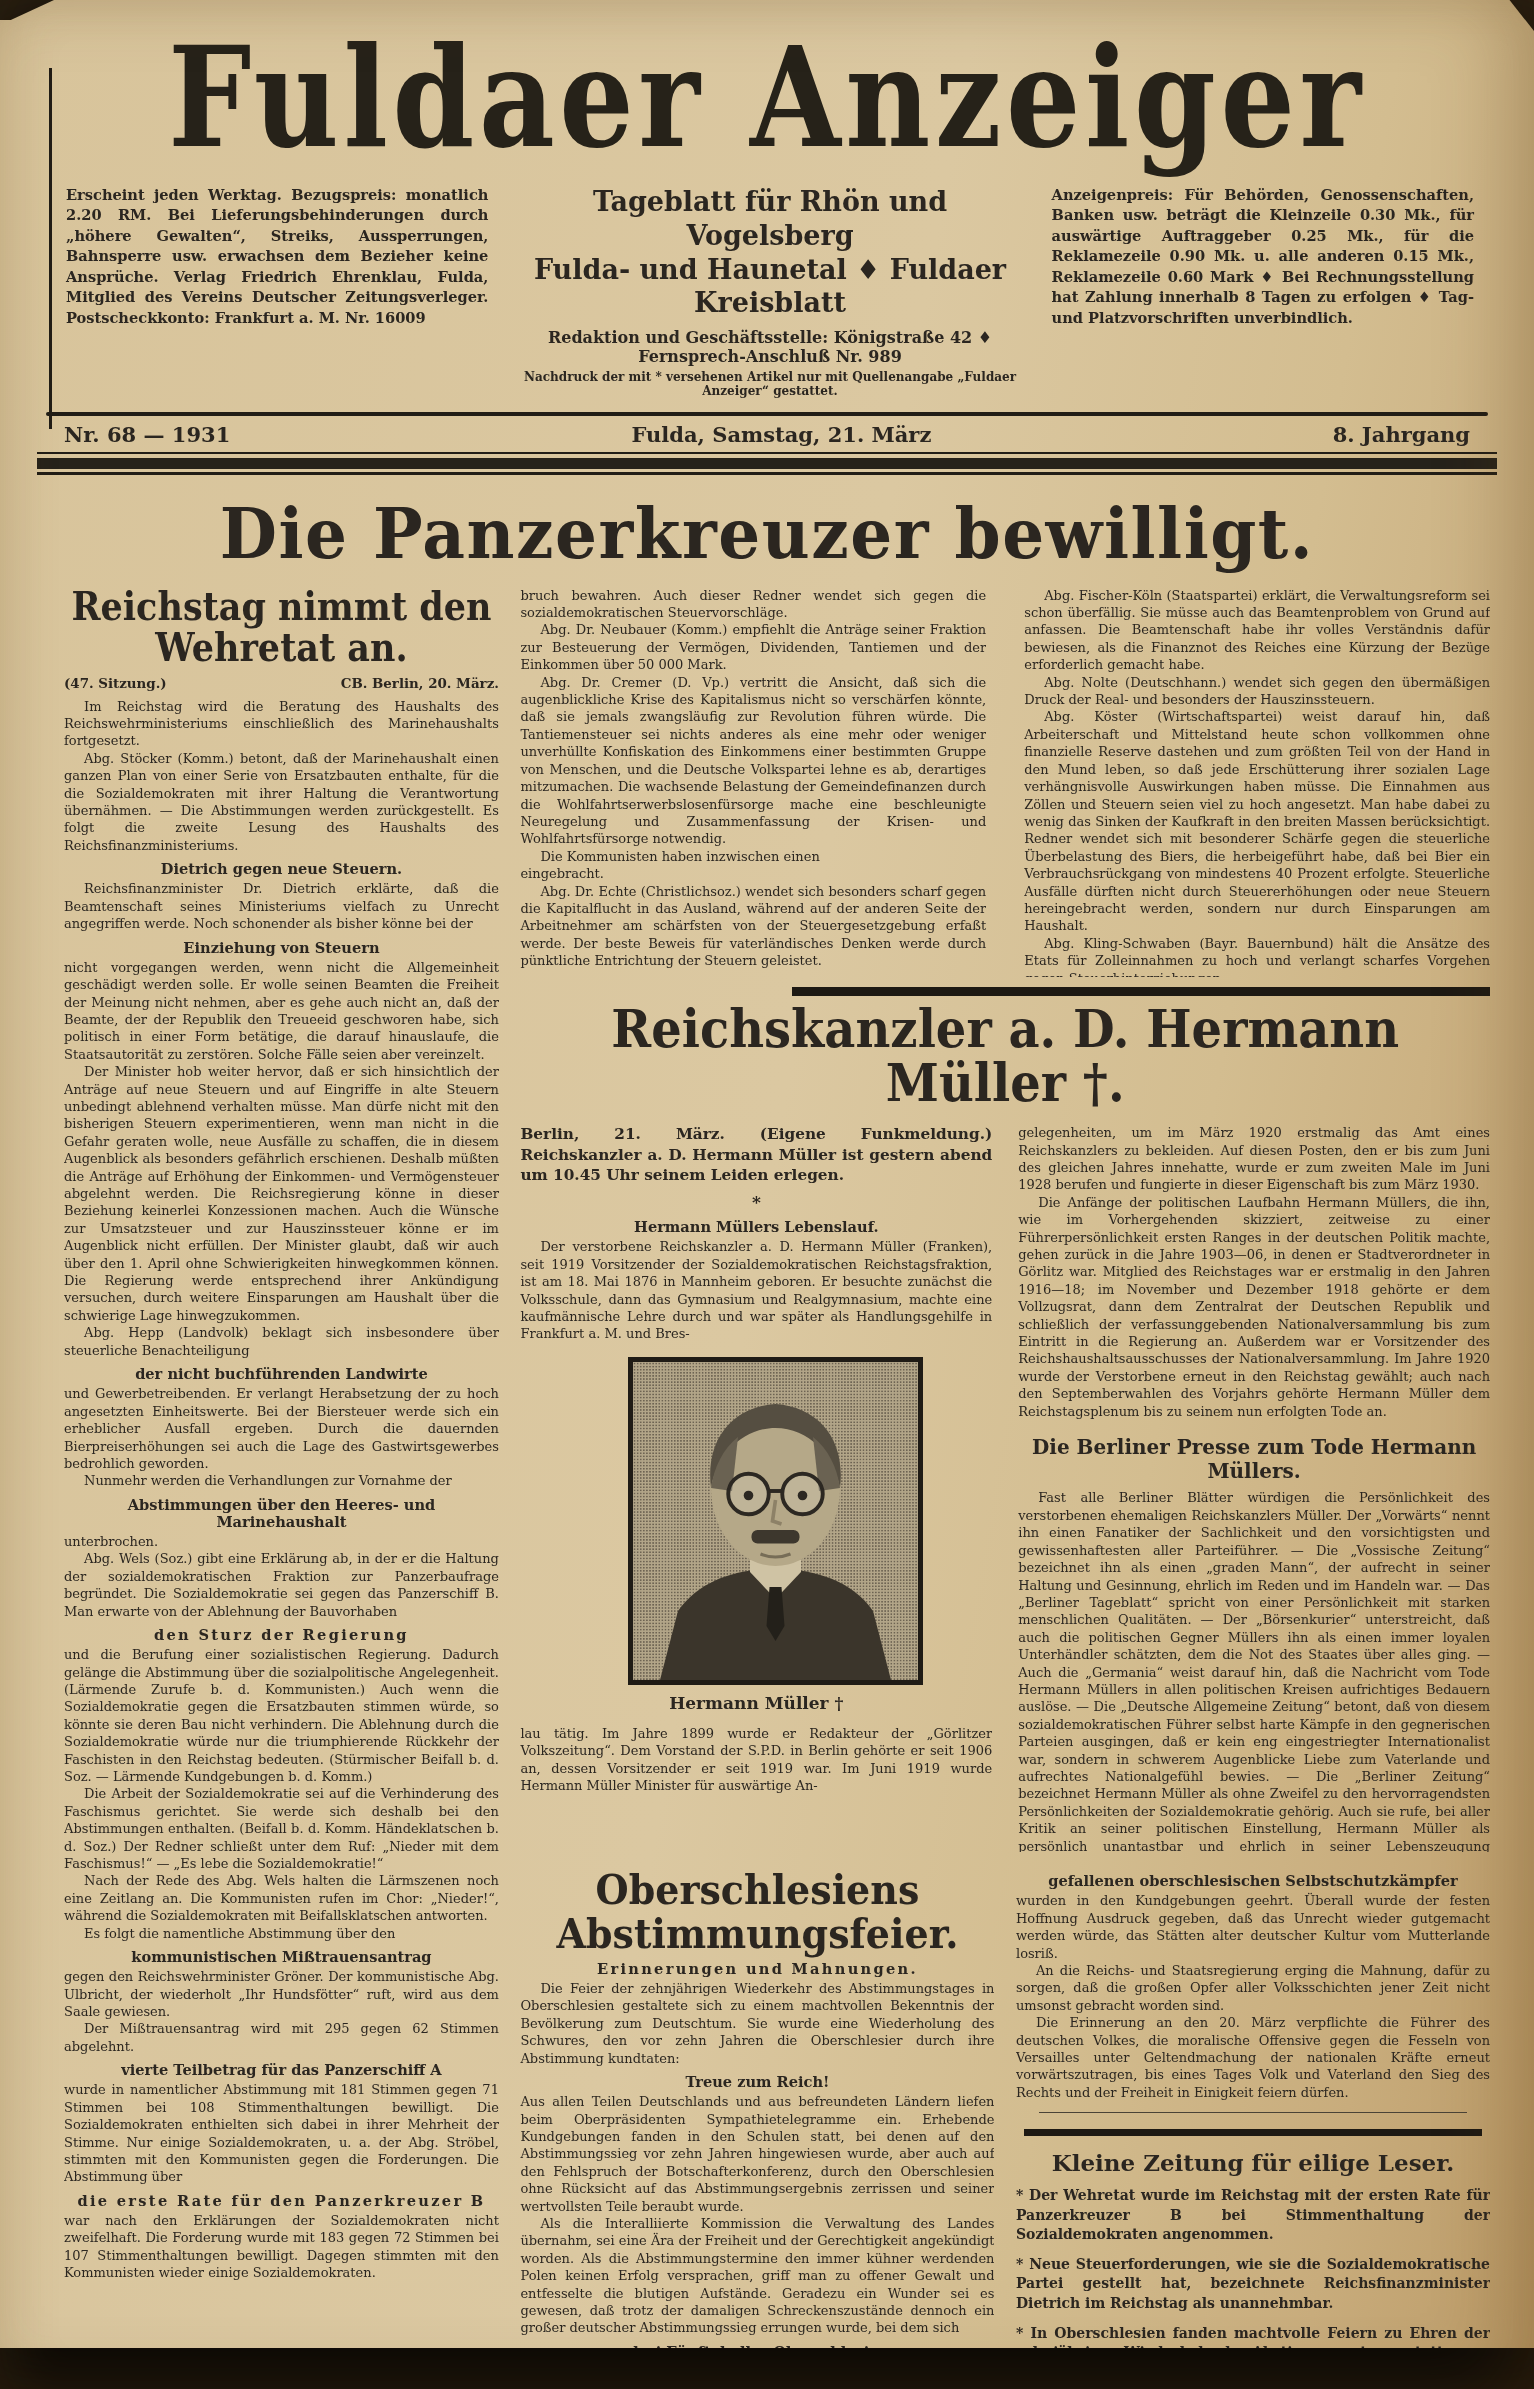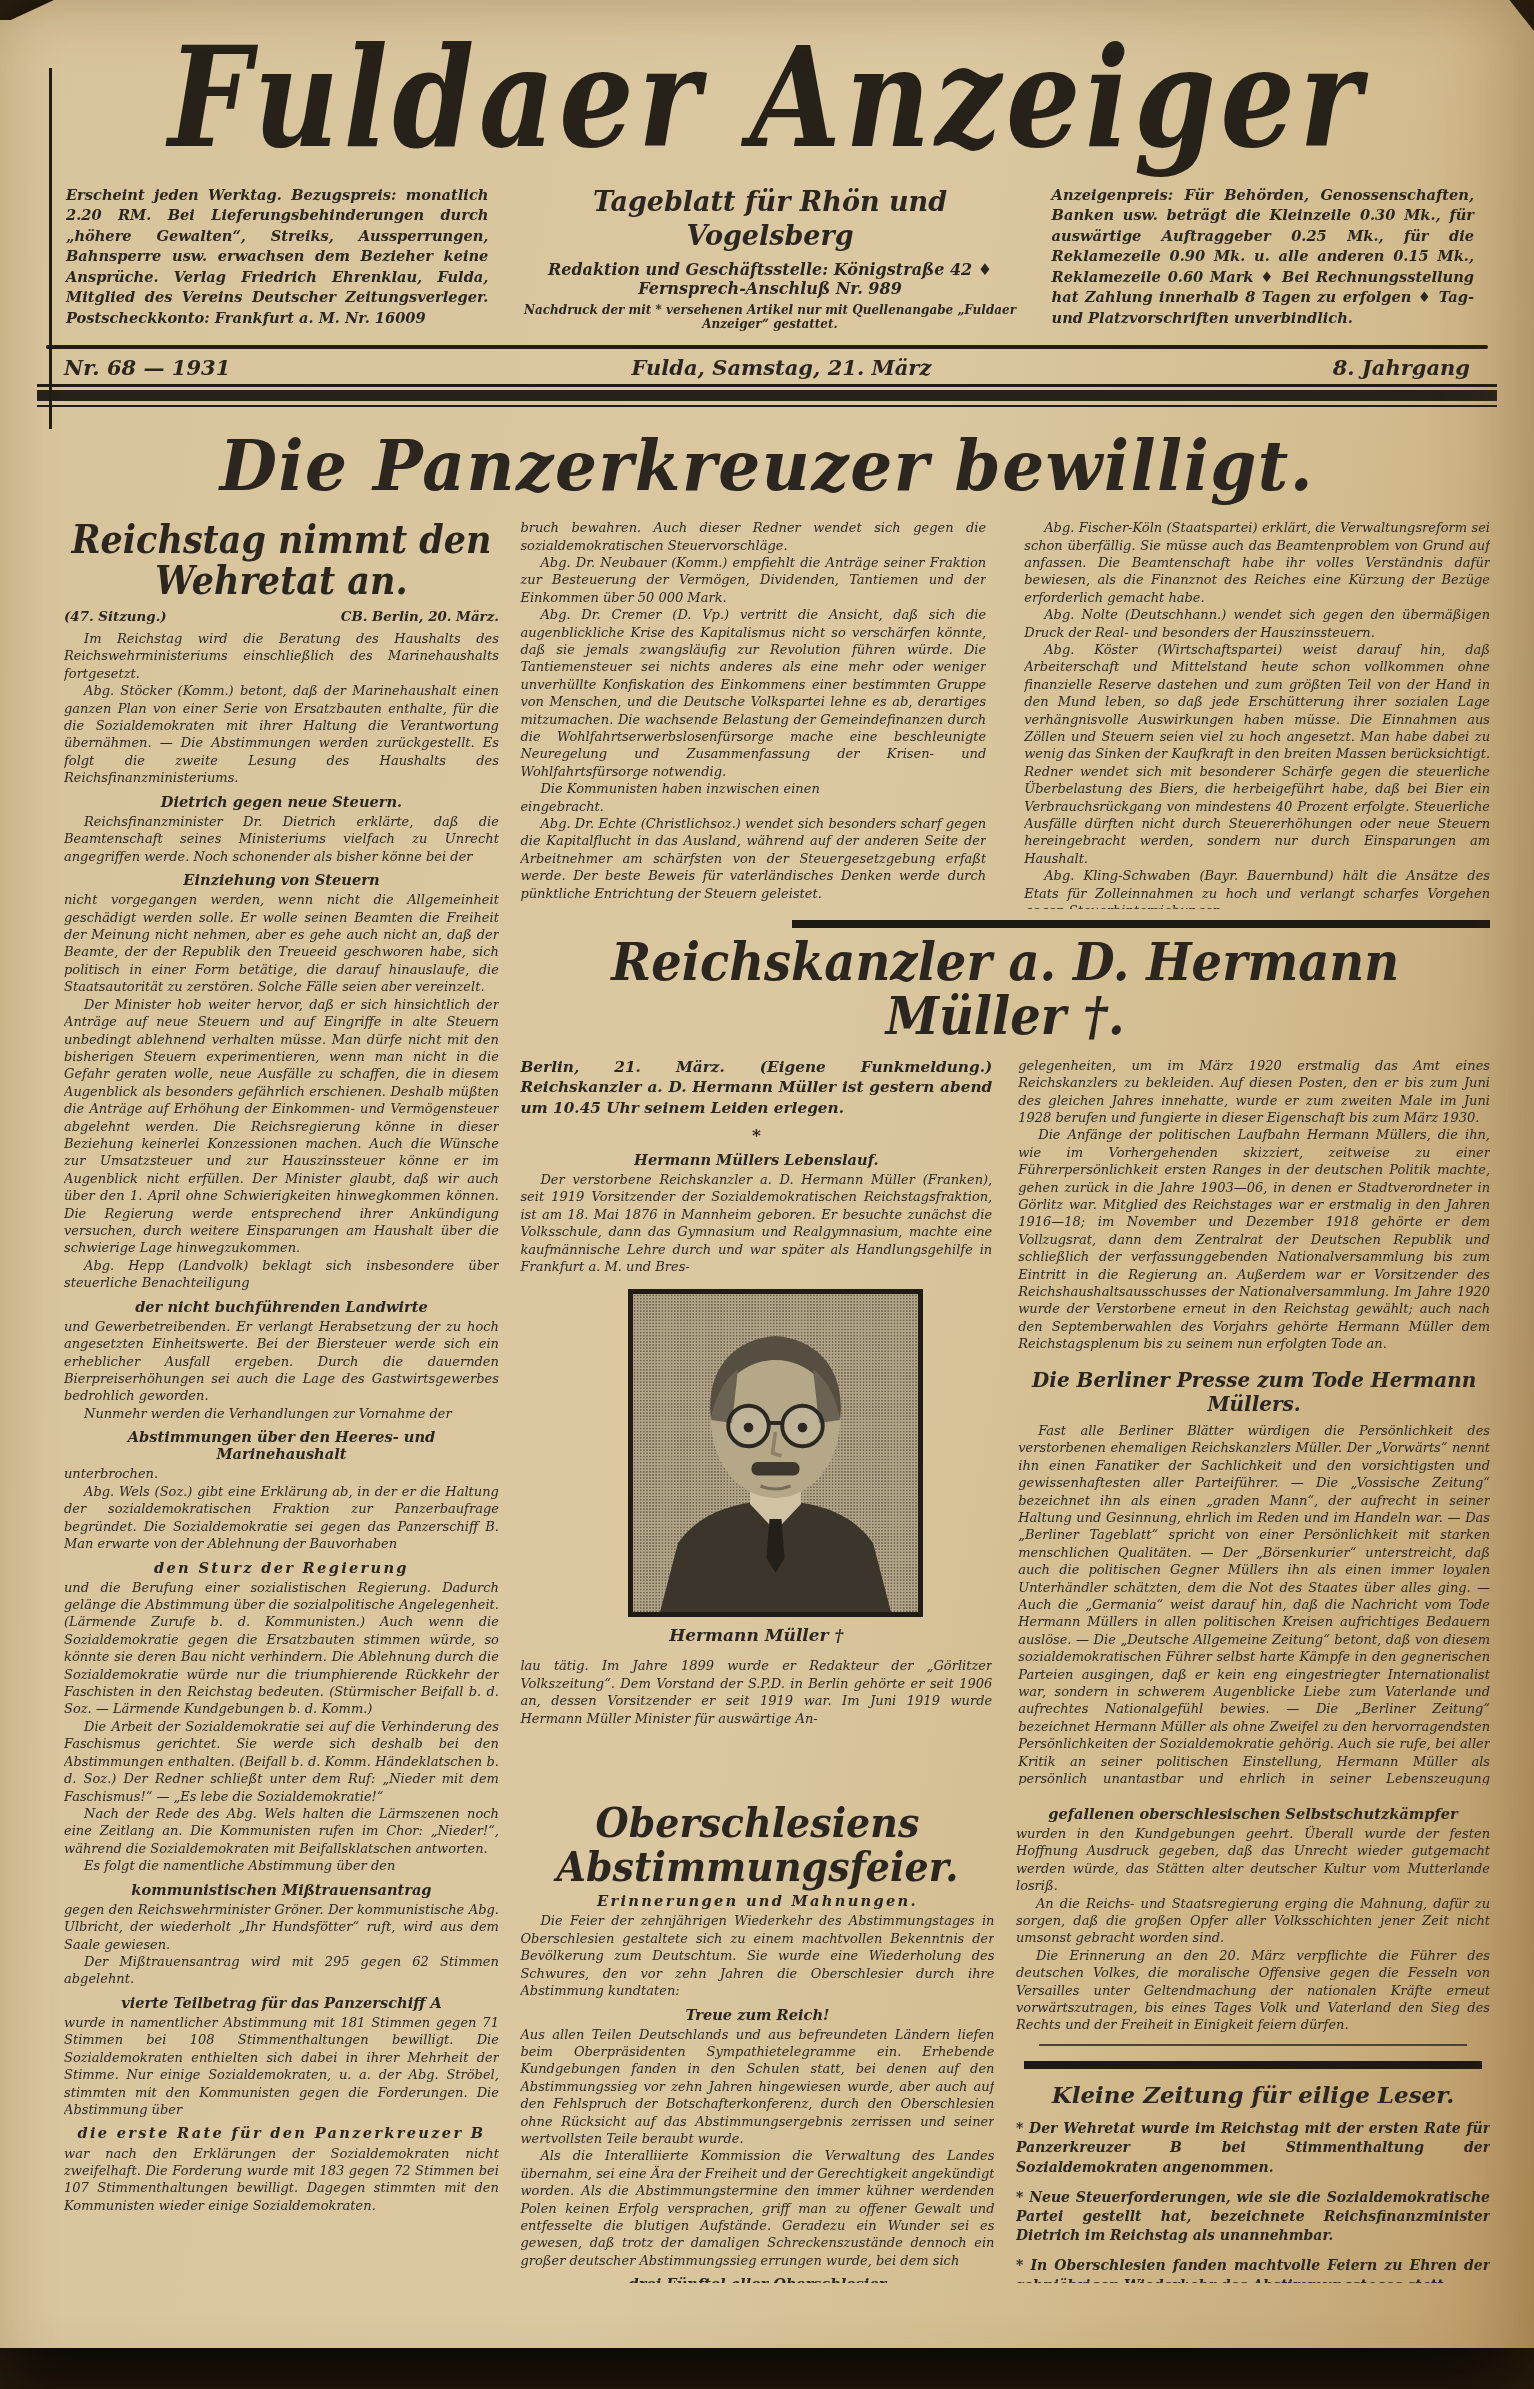--- a/index.html
+++ b/index.html
@@ -1,21 +1,20 @@
 <!DOCTYPE html>
 <html lang="de" style="font-size:12.3px"><head>
 <meta charset="utf-8">
 <style>
   html,body{margin:0;padding:0;background:#6b6257;}
   .page{
     position:relative;width:1534px;height:2389px;overflow:hidden;
     background:linear-gradient(100deg,#d8c49b 0%,#dbc8a1 50%,#d3bd90 72%,#c8ac7c 88%,#bb9a66 100%);
     font-family:"DejaVu Serif","Liberation Serif",serif;
     color:#2b2620;
-    font-style:italic;
   }
   .page::after{content:"";position:absolute;inset:0;pointer-events:none;
     box-shadow:inset -31px 0 69px rgba(90,60,20,.25), inset 19px 0 46px rgba(120,90,40,.12);}
   .corner-tl{position:absolute;left:0;top:0;width:54px;height:20px;background:#14110c;
     clip-path:polygon(0 0,100% 0,20% 100%,0 100%);}
   .corner-tr{position:absolute;right:0;top:0;width:35px;height:31px;background:#14110c;
     clip-path:polygon(30% 0,100% 0,100% 100%);}
   .bottom-band{position:absolute;left:0;bottom:0;width:100%;height:41px;background:#0e0b07;}
   .mast-rule{position:absolute;left:49px;top:68px;width:3.1px;height:361px;background:#211d16;}
 
@@ -91,20 +90,21 @@
   <div class="corner-tl"></div>
   <div class="corner-tr"></div>
   <div class="mast-rule"></div>
 
   <div class="masthead">
     <div class="mast-title">Fuldaer Anzeiger</div>
     <div class="info-row">
       <div class="info-box">Erscheint jeden Werktag. Bezugspreis: monatlich 2.20 RM. Bei Lieferungsbehinderungen durch „höhere Gewalten“, Streiks, Aussperrungen, Bahnsperre usw. erwachsen dem Bezieher keine Ansprüche. Verlag Friedrich Ehrenklau, Fulda, Mitglied des Vereins Deutscher Zeitungsverleger. Postscheckkonto: Frankfurt a. M. Nr. 16009</div>
       <div class="info-center">
         <div class="line1">Tageblatt für Rhön und Vogelsberg</div>
+        <div class="line2">Fulda- und Haunetal ♦ Fuldaer Kreisblatt</div>
         <div class="addr">Redaktion und Geschäftsstelle: Königstraße 42 ♦ Fernsprech-Anschluß Nr. 989</div>
         <div class="reprint">Nachdruck der mit * versehenen Artikel nur mit Quellenangabe „Fuldaer Anzeiger“ gestattet.</div>
       </div>
       <div class="info-box">Anzeigenpreis: Für Behörden, Genossenschaften, Banken usw. beträgt die Kleinzeile 0.30 Mk., für auswärtige Auftraggeber 0.25 Mk., für die Reklamezeile 0.90 Mk. u. alle anderen 0.15 Mk., Reklamezeile 0.60 Mark ♦ Bei Rechnungsstellung hat Zahlung innerhalb 8 Tagen zu erfolgen ♦ Tag- und Platzvorschriften unverbindlich.</div>
     </div>
     <div class="rule-a"></div>
   </div>
 
   <div class="dateline">
     <span>Nr. 68 — 1931</span>

